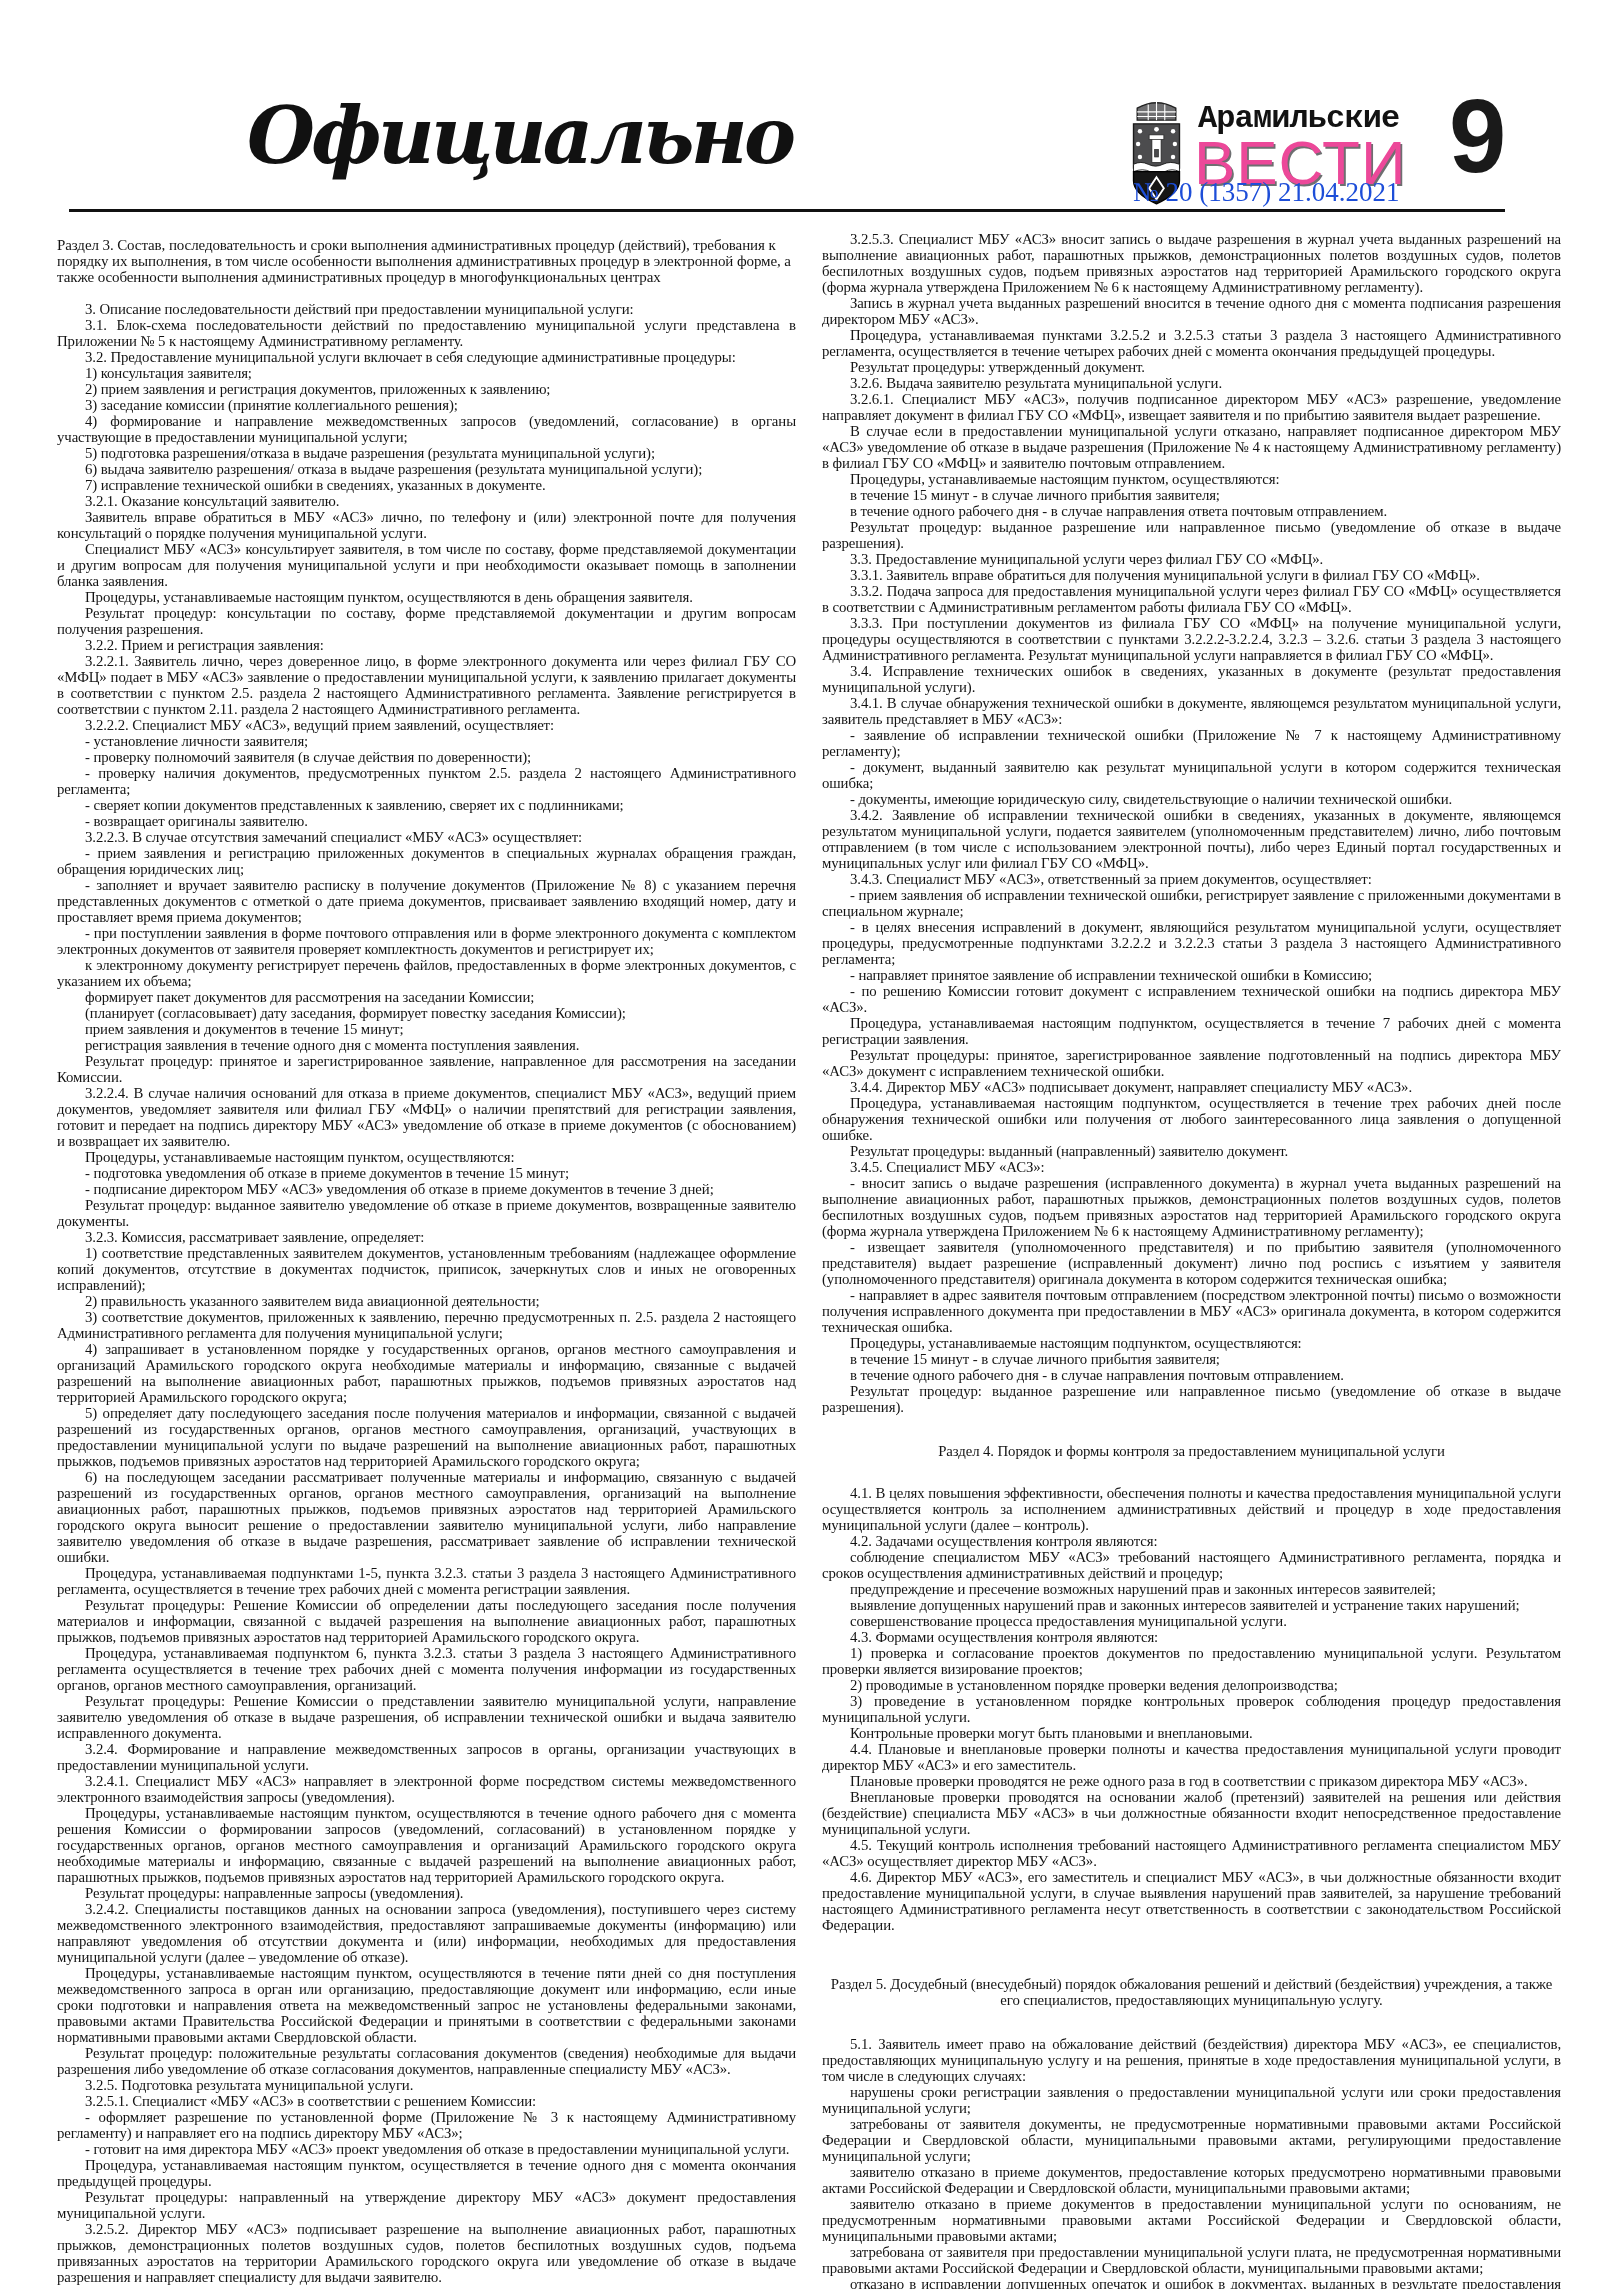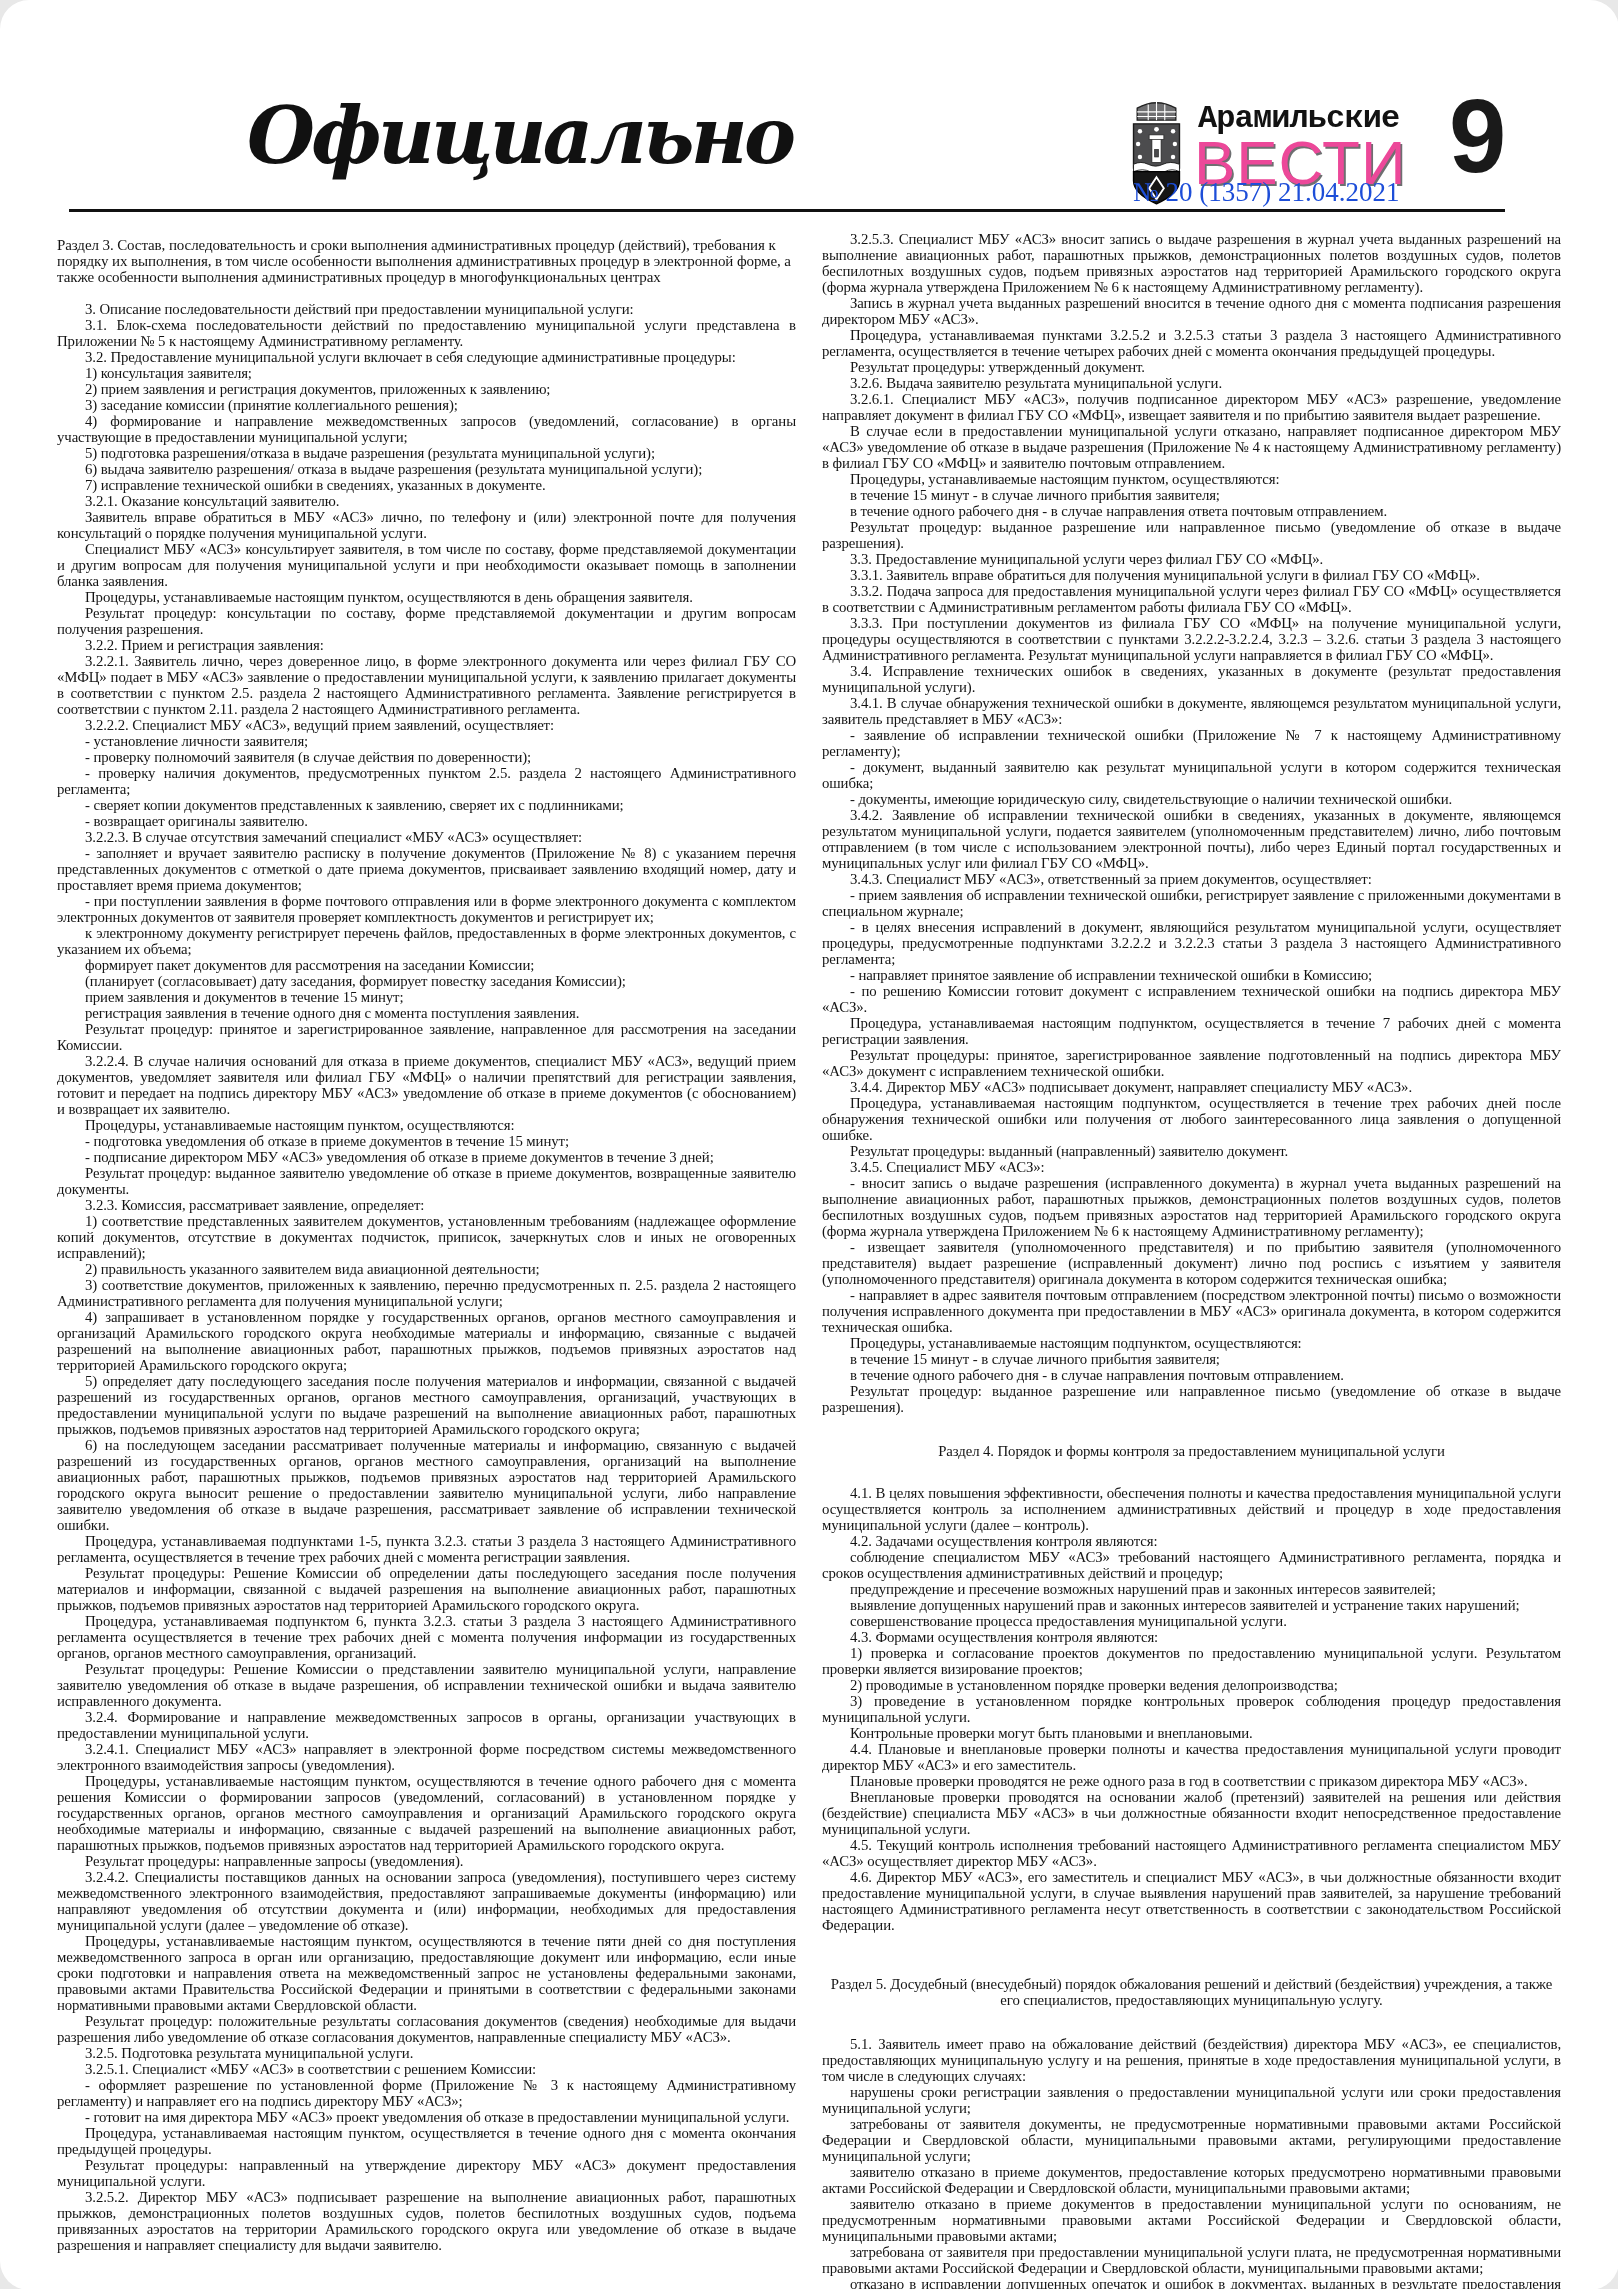--- a/index.html
+++ b/index.html
@@ -1,17 +1,17 @@
 <!DOCTYPE html>
 <html lang="ru" style="font-size:14.8px"><head>
 <meta charset="utf-8">
 <style>
   html,body{margin:0;padding:0;background:#e8e8e8;}
   #page{position:relative;width:1619px;height:2290px;background:#ffffff;overflow:hidden;
-        color:#141414;font-family:"Liberation Serif",serif;border-radius:29px;}
+        color:#141414;font-family:"Liberation Serif",serif;}
   
   #masthead{position:absolute;left:0;top:0;width:1619px;height:229px;}
   .script-title{position:absolute;left:247px;top:90px;font-family:"DejaVu Serif",serif;
         font-style:italic;font-weight:bold;font-size:78px;letter-spacing:-3.7px;color:#111;}
   .logo-wrap{position:absolute;left:1128px;top:96px;width:57px;height:109px;}
   .paper-name-small{position:absolute;left:1198px;top:100px;font-family:Liberation Mono, monospace;
         font-weight:bold;font-size:32px;letter-spacing:-0.9px;color:#121212;}
   .paper-name-large{position:absolute;left:1194px;top:127px;font-family:"Liberation Sans",sans-serif;
         font-weight:normal;font-size:62px;letter-spacing:0.9px;color:#ec4899;
         text-shadow:1.8px 1.8px 0 #6e6f71;}
@@ -101,20 +101,21 @@
           <p class="para">Результат процедур: консультации по составу, форме представляемой документации и другим вопросам получения разрешения.</p>
           <p class="para">3.2.2. Прием и регистрация заявления:</p>
           <p class="para">3.2.2.1. Заявитель лично, через доверенное лицо, в форме электронного документа или через филиал ГБУ СО «МФЦ» подает в МБУ «АСЗ» заявление о предоставлении муниципальной услуги, к заявлению прилагает документы в соответствии с пунктом 2.5. раздела 2 настоящего Административного регламента. Заявление регистрируется в соответствии с пунктом 2.11. раздела 2 настоящего Административного регламента.</p>
           <p class="para">3.2.2.2. Специалист МБУ «АСЗ», ведущий прием заявлений, осуществляет:</p>
           <p class="para">- установление личности заявителя;</p>
           <p class="para">- проверку полномочий заявителя (в случае действия по доверенности);</p>
           <p class="para">- проверку наличия документов, предусмотренных пунктом 2.5. раздела 2 настоящего Административного регламента;</p>
           <p class="para">- сверяет копии документов представленных к заявлению, сверяет их с подлинниками;</p>
           <p class="para">- возвращает оригиналы заявителю.</p>
           <p class="para">3.2.2.3. В случае отсутствия замечаний специалист «МБУ «АСЗ» осуществляет:</p>
+          <p class="para">- прием заявления и регистрацию приложенных документов в специальных журналах обращения граждан, обращения юридических лиц;</p>
           <p class="para">- заполняет и вручает заявителю расписку в получение документов (Приложение № 8) с указанием перечня представленных документов с отметкой о дате приема документов, присваивает заявлению входящий номер, дату и проставляет время приема документов;</p>
           <p class="para">- при поступлении заявления в форме почтового отправления или в форме электронного документа с комплектом электронных документов от заявителя проверяет комплектность документов и регистрирует их;</p>
           <p class="para">к электронному документу регистрирует перечень файлов, предоставленных в форме электронных документов, с указанием их объема;</p>
           <p class="para">формирует пакет документов для рассмотрения на заседании Комиссии;</p>
           <p class="para">(планирует (согласовывает) дату заседания, формирует повестку заседания Комиссии);</p>
           <p class="para">прием заявления и документов в течение 15 минут;</p>
           <p class="para">регистрация заявления в течение одного дня с момента поступления заявления.</p>
           <p class="para">Результат процедур: принятое и зарегистрированное заявление, направленное для рассмотрения на заседании Комиссии.</p>
           <p class="para">3.2.2.4. В случае наличия оснований для отказа в приеме документов, специалист МБУ «АСЗ», ведущий прием документов, уведомляет заявителя или филиал ГБУ «МФЦ» о наличии препятствий для регистрации заявления, готовит и передает на подпись директору МБУ «АСЗ» уведомление об отказе в приеме документов (с обоснованием) и возвращает их заявителю.</p>
           <p class="para">Процедуры, устанавливаемые настоящим пунктом, осуществляются:</p>

